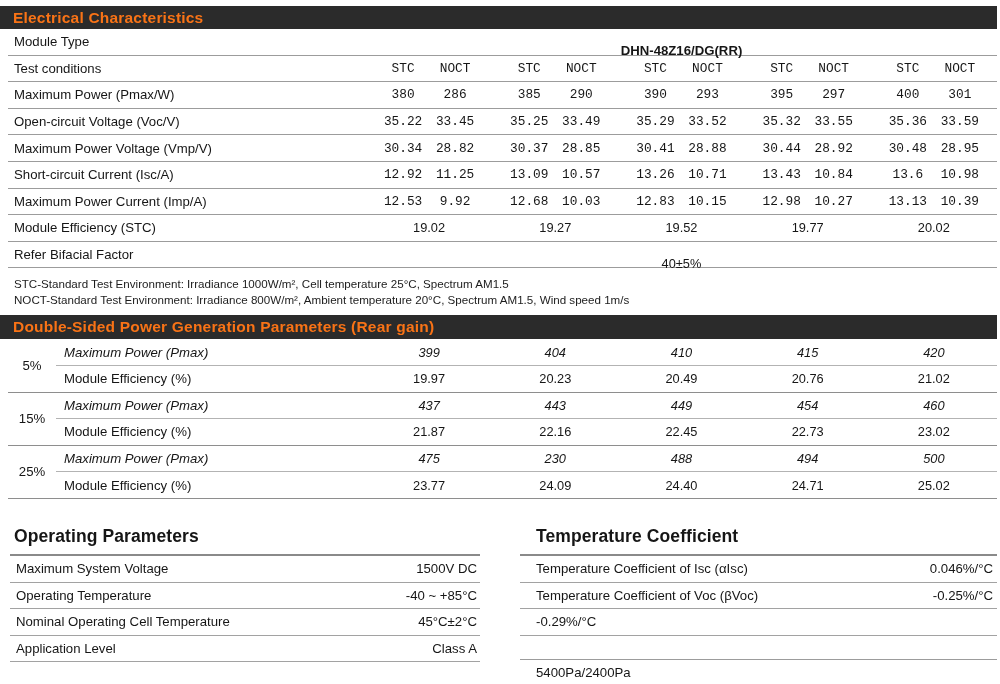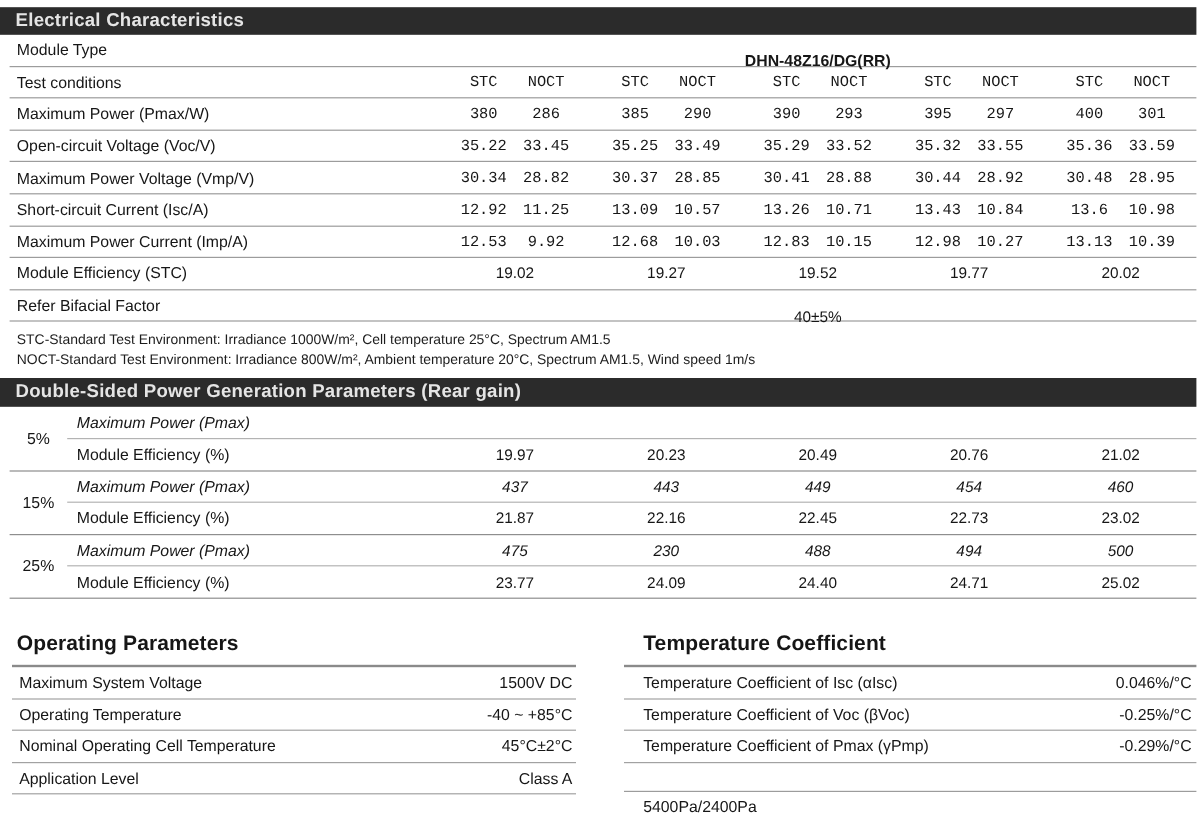--- a/index.html
+++ b/index.html
@@ -2,21 +2,21 @@
 <html><head>
 <meta charset="utf-8">
 <style>
   html,body{margin:0;padding:0;background:#fff;}
   .page{
     width:1000px;height:684px;position:relative;overflow:hidden;background:#ffffff;
     color:#161616;font-family:"Liberation Sans","DejaVu Sans",sans-serif;
     -webkit-font-smoothing:antialiased;
   }
   .bar{
-    background:#2b2b2b;color:#e5e5e5;font-weight:700;font-size:15.5px;
+    background:#2b2b2b;color:#f97316;font-weight:700;font-size:15.5px;
     height:23px;line-height:23px;padding-left:13px;letter-spacing:.2px;
     width:984px;
   }
   .bar1{margin-top:6px;}
   .bar2{margin-top:8px;height:24px;line-height:24px;}
   
   .etable{margin-left:8px;width:989px;}
   .trow{
     display:flex;align-items:center;height:25.6px;
     border-bottom:1.5px solid #9c9c9c;font-size:13.2px;
@@ -260,20 +260,27 @@
   <section>
     <div class="bar bar2">
       <span>Double-Sided Power Generation Parameters (Rear gain)</span>
     </div>
     <div class="rtable" id="rear-groups">
         <div class="rgroup">
           <div class="gain">5%</div>
           <div class="grows">
             <div class="rrow first">
               <div class="rlabel">Maximum Power (Pmax)</div>
+              <div class="rvals">
+                <div class="rcell">399</div>
+                <div class="rcell">404</div>
+                <div class="rcell">410</div>
+                <div class="rcell">415</div>
+                <div class="rcell">420</div>
+              </div>
             </div>
             <div class="rrow">
               <div class="rlabel">Module Efficiency (%)</div>
               <div class="rvals">
                 <div class="rcell">19.97</div>
                 <div class="rcell">20.23</div>
                 <div class="rcell">20.49</div>
                 <div class="rcell">20.76</div>
                 <div class="rcell">21.02</div>
               </div>
@@ -360,21 +367,20 @@
       <div class="btable" id="tc-rows">
           <div class="brow">
             <span>Temperature Coefficient of Isc (αIsc)</span>
             <span class="bval">0.046%/°C</span>
           </div>
           <div class="brow">
             <span>Temperature Coefficient of Voc (βVoc)</span>
             <span class="bval">-0.25%/°C</span>
           </div>
           <div class="brow">
-            <span>Temperature Coefficient of Pmax (γPmp)</span>
             <span class="bval">-0.29%/°C</span>
           </div>
         </div>
       <div class="snowtable">
         <div class="brow">
           <span class="bval">5400Pa/2400Pa</span>
         </div>
       </div>
     </div>
   </div>

